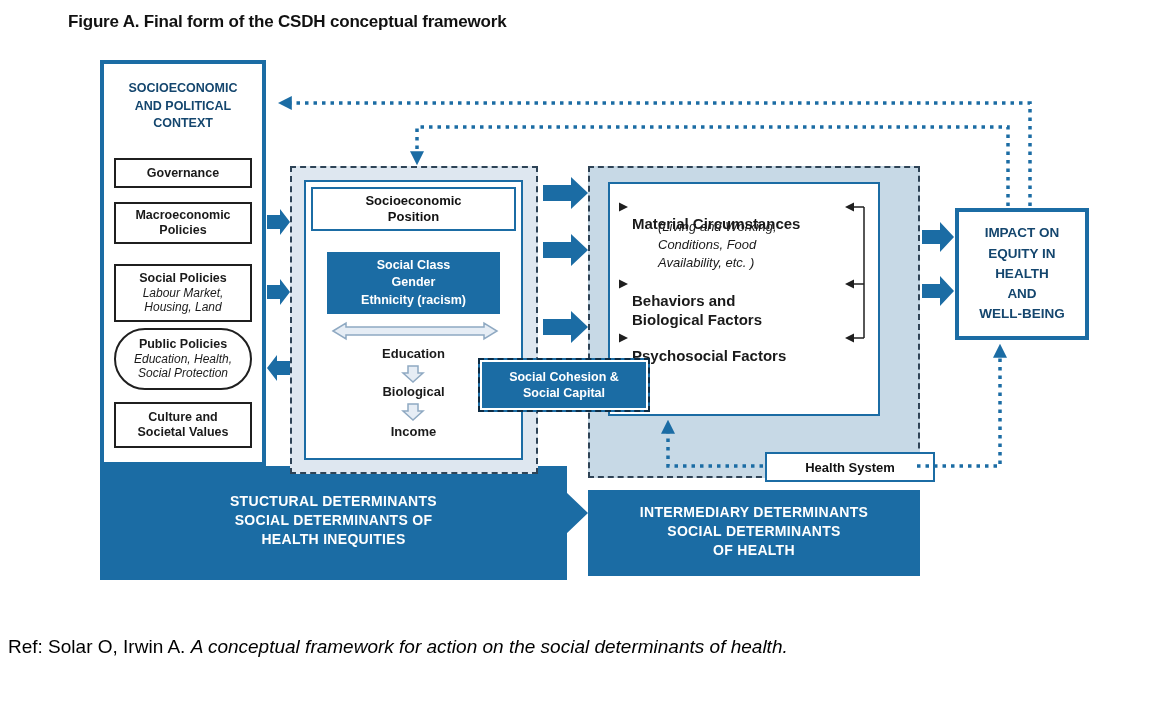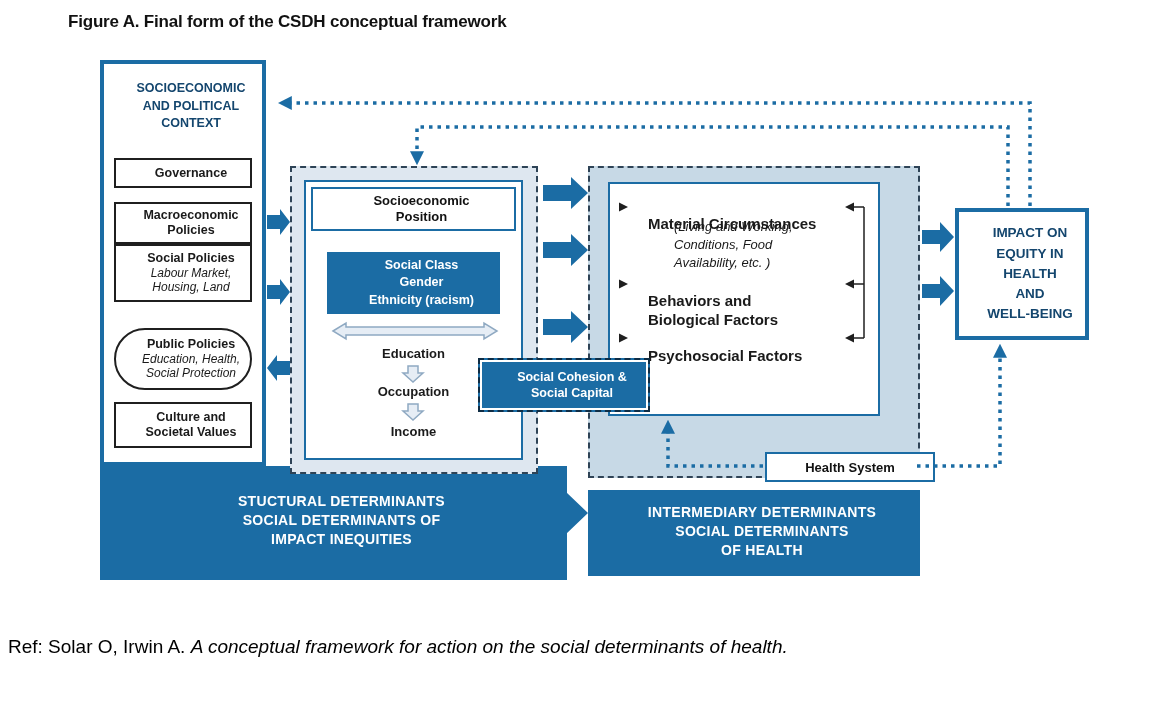--- a/index.html
+++ b/index.html
@@ -2,21 +2,21 @@
 <html style="--primary: #1B6CA4; --pale: #C7D9E6; --midbg: #DEE7F0; --navy: #14466E; --ink: #1a1a1a;"><head>
 <meta charset="utf-8">
 <style>
   :root{
     --primary:#1B6CA4; --pale:#C7D9E6; --midbg:#DEE7F0; --navy:#14466E; --ink:#1a1a1a;
   }
   *{margin:0;padding:0;box-sizing:border-box;}
   body{background:#fff;font-family:"Liberation Sans",sans-serif;}
   .canvas{position:relative;width:1151px;height:708px;background:#fff;overflow:hidden;}
   .abs{position:absolute;}
-  .pre{white-space:pre-line;padding-left:16px;}
+  .pre{white-space:pre-line;}
   .fig-title{left:68px;top:12px;font-size:17px;font-weight:bold;color:#111;letter-spacing:-0.2px;}
 
   .context-box{left:100px;top:60px;width:166px;height:406px;background:#fff;border:4px solid var(--primary);z-index:2;}
   .context-header{left:104px;top:80px;width:158px;text-align:center;font-weight:bold;font-size:12.5px;color:var(--navy);line-height:1.4;z-index:3;}
   .cbox{background:#fff;border:2px solid #1f1f1f;display:flex;flex-direction:column;align-items:center;justify-content:center;text-align:center;z-index:3;left:114px;width:138px;}
   .cbox .lbl{font-weight:bold;font-size:12.5px;color:var(--ink);line-height:1.18;}
   .cbox .sub{font-style:italic;font-size:12px;color:var(--ink);line-height:1.18;}
 
   .bar{background:var(--primary);color:#fff;font-weight:bold;font-size:14px;text-align:center;letter-spacing:.3px;line-height:1.35;z-index:1;}
   .bar-structural{left:100px;top:466px;width:467px;height:114px;padding-top:26px;}
@@ -61,21 +61,21 @@
 AND POLITICAL
 CONTEXT</div>
 
   <div class="abs cbox" style="top:158px;height:30px;">
     <div class="lbl pre">Governance</div>
   </div>
   <div class="abs cbox" style="top:202px;height:42px;">
     <div class="lbl pre">Macroeconomic
 Policies</div>
   </div>
-  <div class="abs cbox" style="top:244px;height:58px;">
+  <div class="abs cbox" style="top:264px;height:58px;">
     <div class="lbl pre">Social Policies</div>
     <div class="sub pre">Labour Market,
 Housing, Land</div>
   </div>
   <div class="abs cbox" style="top:328px;height:62px;border-radius:31px;">
     <div class="lbl pre">Public Policies</div>
     <div class="sub pre">Education, Health,
 Social Protection</div>
   </div>
   <div class="abs cbox" style="top:402px;height:46px;">
@@ -84,21 +84,21 @@
   </div>
 
   <div class="abs mid-box"></div>
   <div class="abs mid-inner"></div>
   <div class="abs sep-box pre">Socioeconomic
 Position</div>
   <div class="abs class-box pre">Social Class
 Gender
 Ethnicity (racism)</div>
   <div class="abs ladder" style="top:346px;">Education</div>
-  <div class="abs ladder" style="top:384px;">Occupation</div>
+  <div class="abs ladder" style="top:384px;">Biological</div>
   <div class="abs ladder" style="top:424px;">Income</div>
 
   <div class="abs cohesion pre">Social Cohesion &amp;
 Social Capital</div>
 
   <div class="abs inter-box"></div>
   <div class="abs inter-inner"></div>
   <div class="abs ilbl pre" style="top:199px;">Material Circumstances</div>
   <div class="abs isub pre" style="top:218px;">(Living and Working,
 Conditions, Food
@@ -109,21 +109,21 @@
   <div class="abs health-system">Health System</div>
 
   <div class="abs impact-box pre">IMPACT ON
 EQUITY IN
 HEALTH
 AND
 WELL-BEING</div>
 
   <div class="abs bar bar-structural pre">STUCTURAL DETERMINANTS
 SOCIAL DETERMINANTS OF
-IMPACT INEQUITIES</div>
+HEALTH INEQUITIES</div>
   <div class="abs bar bar-intermediary pre">INTERMEDIARY DETERMINANTS
 SOCIAL DETERMINANTS
 OF HEALTH</div>
 
   <svg class="abs overlay" width="1151" height="708" viewBox="0 0 1151 708">
     <defs>
       <marker id="ah" viewBox="0 0 10 10" refX="7" refY="5" markerWidth="4" markerHeight="4" orient="auto" markerUnits="strokeWidth">
         <path d="M0 0 L10 5 L0 10 Z" fill="#1B6CA4"></path>
       </marker>
     </defs>

